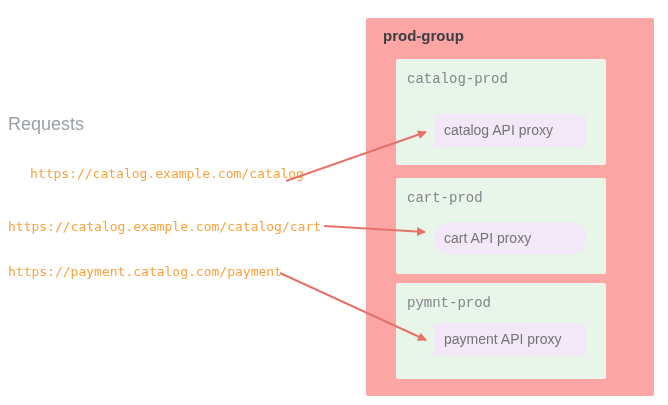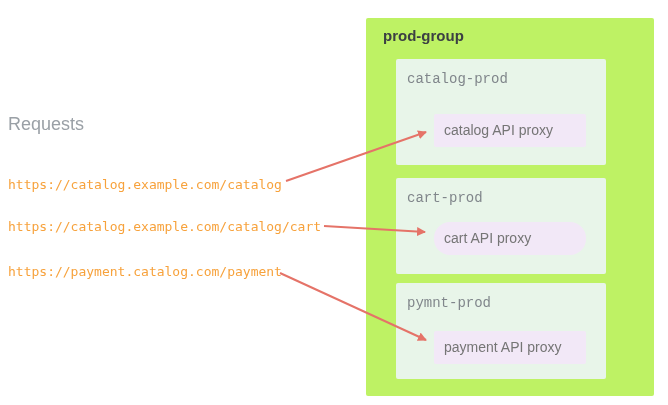--- a/index.html
+++ b/index.html
@@ -24,31 +24,31 @@
   }
 
   .url {
     position: absolute;
     left: 8px;
     font-family: "DejaVu Sans Mono", "Liberation Mono", monospace;
     font-size: 13px;
     color: #F7A23C;
     white-space: nowrap;
   }
-  .url1 { top: 177px; }
+  .url1 { top: 166px; margin-left: 22px; }
   .url2 { top: 219px; }
   .url3 { top: 264px; }
 
   .group-box {
     position: absolute;
     left: 366px;
     top: 18px;
     width: 288px;
     height: 378px;
-    background: #bef264;
+    background: #fca5a5;
     border-radius: 2px;
   }
 
   .group-title {
     position: absolute;
     left: 17px;
     top: 9px;
     font-size: 15px;
     font-weight: bold;
     color: #3C4043;
@@ -82,21 +82,21 @@
     background: #F2E8F7;
     border-radius: 2px;
     font-size: 14px;
     color: #757575;
     line-height: 33px;
     padding-left: 10px;
     white-space: nowrap;
   }
   .proxy1 { top: 55px; }
   .proxy2 { top: 44px; border-radius: 16px; }
-  .proxy3 { top: 48px; }
+  .proxy3 { top: 40px; }
 
   .arrows {
     position: absolute;
     left: 0;
     top: 0;
     width: 668px;
     height: 405px;
     pointer-events: none;
   }
   .arrow-line {

